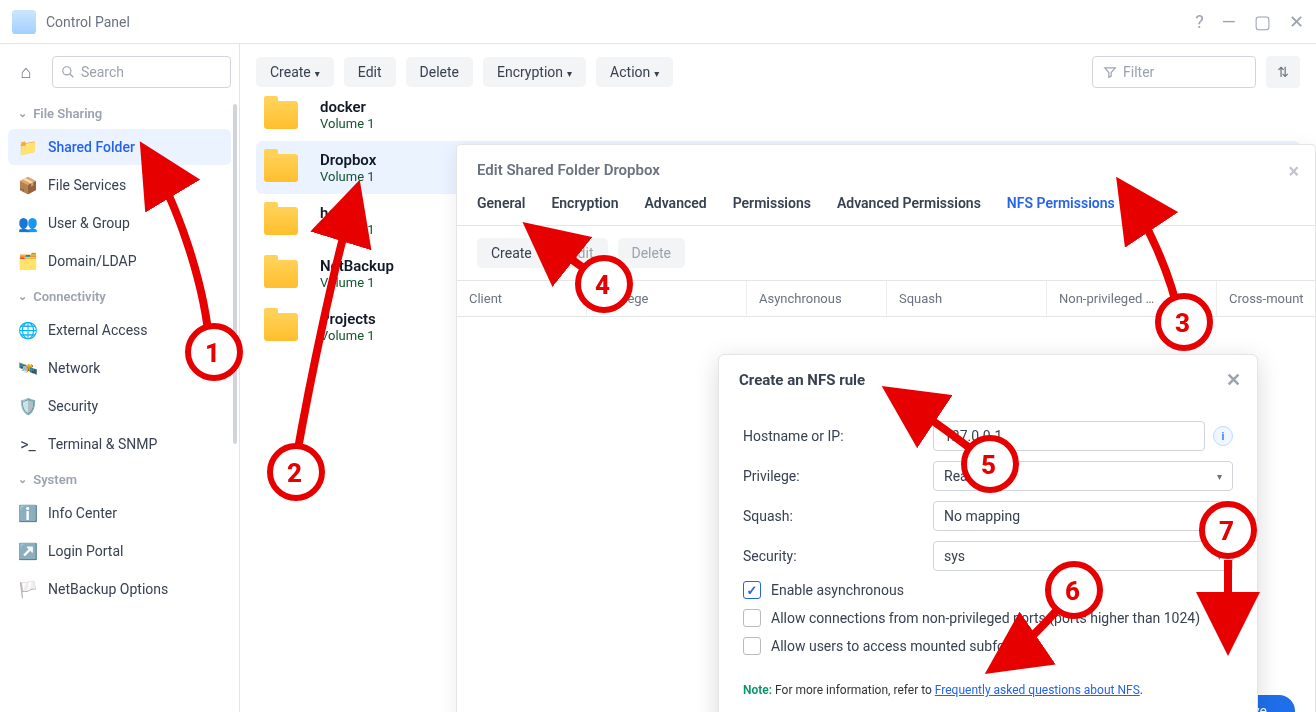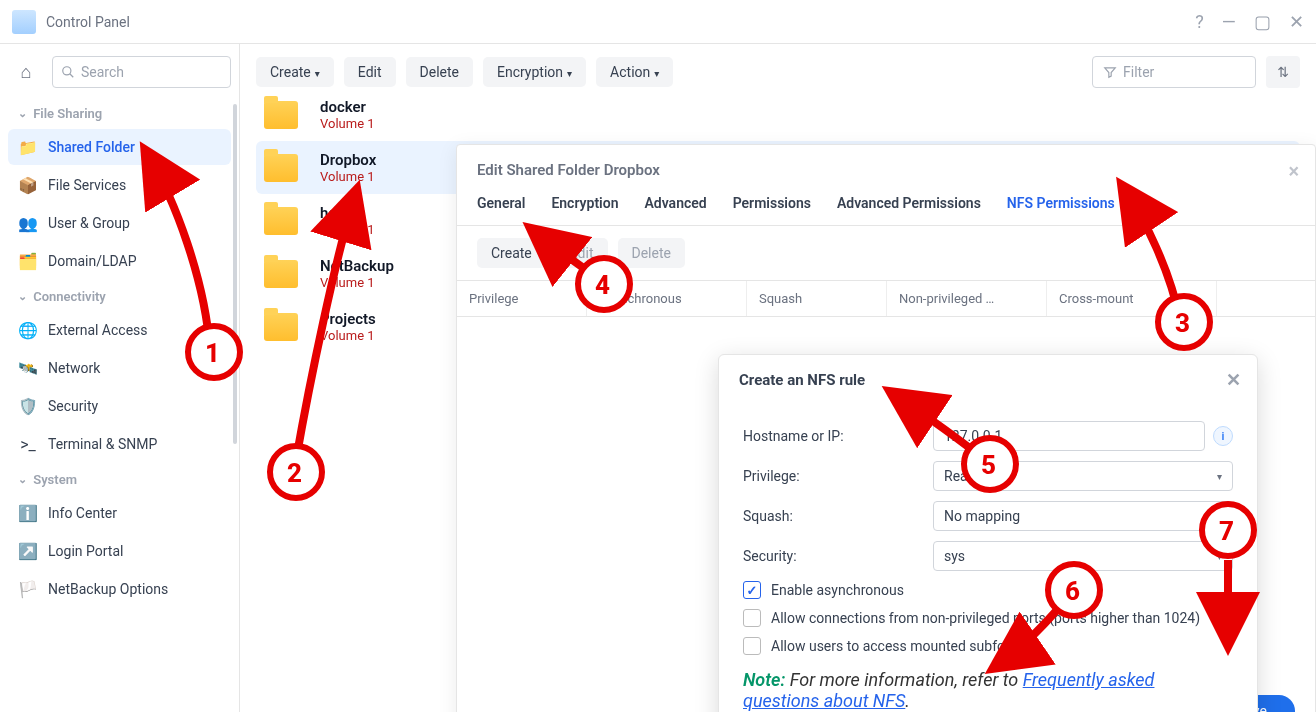--- a/index.html
+++ b/index.html
@@ -33,21 +33,21 @@
   .btn .caret { margin-left:4px; font-size:10px;}
   .filter-box { margin-left:auto; display:flex; align-items:center; gap:6px; border:1px solid #d1d5db; border-radius:4px; height:32px; padding:0 10px; color:#9ca3af; font-size:14px; width:164px;}
   .sort-btn { background:#f3f4f6; width:34px;height:32px;border-radius:4px;display:flex;align-items:center;justify-content:center;font-size:14px;color:#6b7280;}
 
   .folder-list { }
   .folder-row { display:flex; align-items:center; gap:22px; padding:10px 8px; border-radius:6px;}
   .folder-row.selected { background:#eaf3ff;}
   .folder-icon { width:34px;height:28px; background:linear-gradient(#ffd257,#ffbe2e); border-radius:3px; position:relative;}
   .folder-icon::before{content:"";position:absolute;top:-5px;left:0;width:14px;height:7px;background:#ffd257;border-radius:2px 2px 0 0;}
   .folder-row .meta .name{font-weight:600;font-size:15px;color:#111827;}
-  .folder-row .meta .sub{font-size:13px;color:#b91c1c;}
+  .folder-row .meta .sub{font-size:13px;color:#14532d;}
 
   
   .panel1 { position:absolute; top:100px; right:0; width:860px; height:598px; background:#fff; border:1px solid #e5e5e5; border-radius:4px; box-shadow:0 4px 20px rgba(0,0,0,0.08); }
   .panel1 .p-head{padding:16px 20px; font-size:15px;color:#6b7280;font-weight:600; position:relative;}
   .panel1 .p-close{position:absolute;right:16px;top:14px;color:#c0c4cc;font-size:20px;cursor:pointer;}
   .tabs{display:flex;gap:26px;padding:0 20px 12px;border-bottom:1px solid #e5e5e5;font-size:14px;font-weight:600;}
   .tabs .tab{color:#374151;cursor:pointer;padding-bottom:2px;}
   .tabs .tab.active{color:#2563eb;}
   .panel1 .sub-toolbar{padding:12px 20px;display:flex;gap:10px;}
   .btn-disabled{color:#9ca3af;}
@@ -64,21 +64,21 @@
   .form{padding:6px 24px 16px;}
   .form-row{display:flex;align-items:center;margin:10px 0;font-size:14px;color:#374151;}
   .form-row .lab{width:190px;}
   .inp{flex:1;border:1px solid #d1d5db;border-radius:4px;height:30px;padding:0 10px;font-size:14px;color:#374151;}
   .sel{flex:1;border:1px solid #d1d5db;border-radius:4px;height:30px;padding:0 10px;font-size:14px;color:#374151;display:flex;align-items:center;justify-content:space-between;cursor:pointer;}
   .sel .caret{color:#6b7280;font-size:10px;}
   .info-badge{width:20px;height:20px;border-radius:50%;border:1px solid #bfdbfe;color:#3b82f6;font-size:11px;display:inline-flex;align-items:center;justify-content:center;margin-left:8px;font-weight:700;background:#eff6ff;}
   .chk-row{display:flex;align-items:center;gap:10px;margin:10px 0;font-size:14px;color:#374151;}
   .chk{width:18px;height:18px;border:1px solid #bbb;border-radius:3px;display:inline-flex;align-items:center;justify-content:center;color:#2563eb;font-weight:700;font-size:13px;}
   .chk.checked{border-color:#2563eb;}
-  .note{font-size:18px;margin-top:14px;font-style:italic;}
+  .note{font-size:12px;margin-top:28px;}
   .note .nlabel{color:#059669;font-weight:600;}
   .note a{color:#2563eb;text-decoration:underline;}
   .panel2 .p2-foot{padding:14px 20px 18px;display:flex;justify-content:flex-end;gap:10px;border-top:1px solid #eee;margin-top:10px;}
 
   
   .ann{position:absolute;inset:0;pointer-events:none;}
   .ann svg{position:absolute;inset:0;width:100%;height:100%;}
   .ann text{font-weight:800;font-size:22px;fill:#fff;}
   .ann .ring{fill:#fff;stroke:#e60000;stroke-width:6;}
   .ann .num{fill:#e60000;font-weight:800;font-size:26px;}
@@ -237,20 +237,21 @@
           <div class="tab">Permissions</div>
           <div class="tab">Advanced Permissions</div>
           <div class="tab active">NFS Permissions</div>
         </div>
       <div class="sub-toolbar">
         <button class="btn">Create</button>
         <button class="btn btn-disabled">Edit</button>
         <button class="btn btn-disabled">Delete</button>
       </div>
       <div class="grid-head" id="gridhead">
+          <div>Client</div>
           <div>Privilege</div>
           <div>Asynchronous</div>
           <div>Squash</div>
           <div>Non-privileged …</div>
           <div>Cross-mount</div>
         </div>
       <div class="footer">
         <button class="btn-outline">Cancel</button>
         <button class="btn-primary">Save</button>
       </div>

